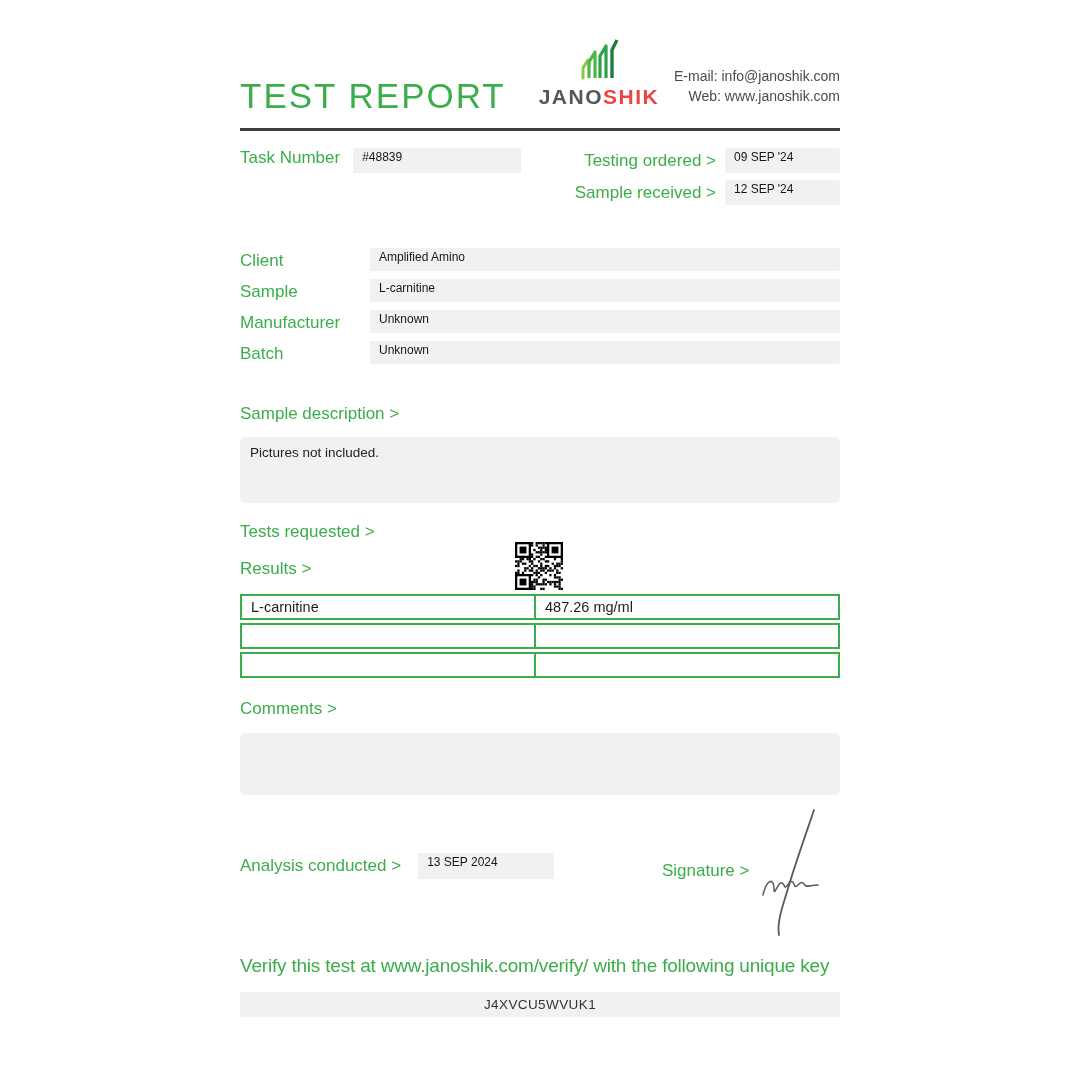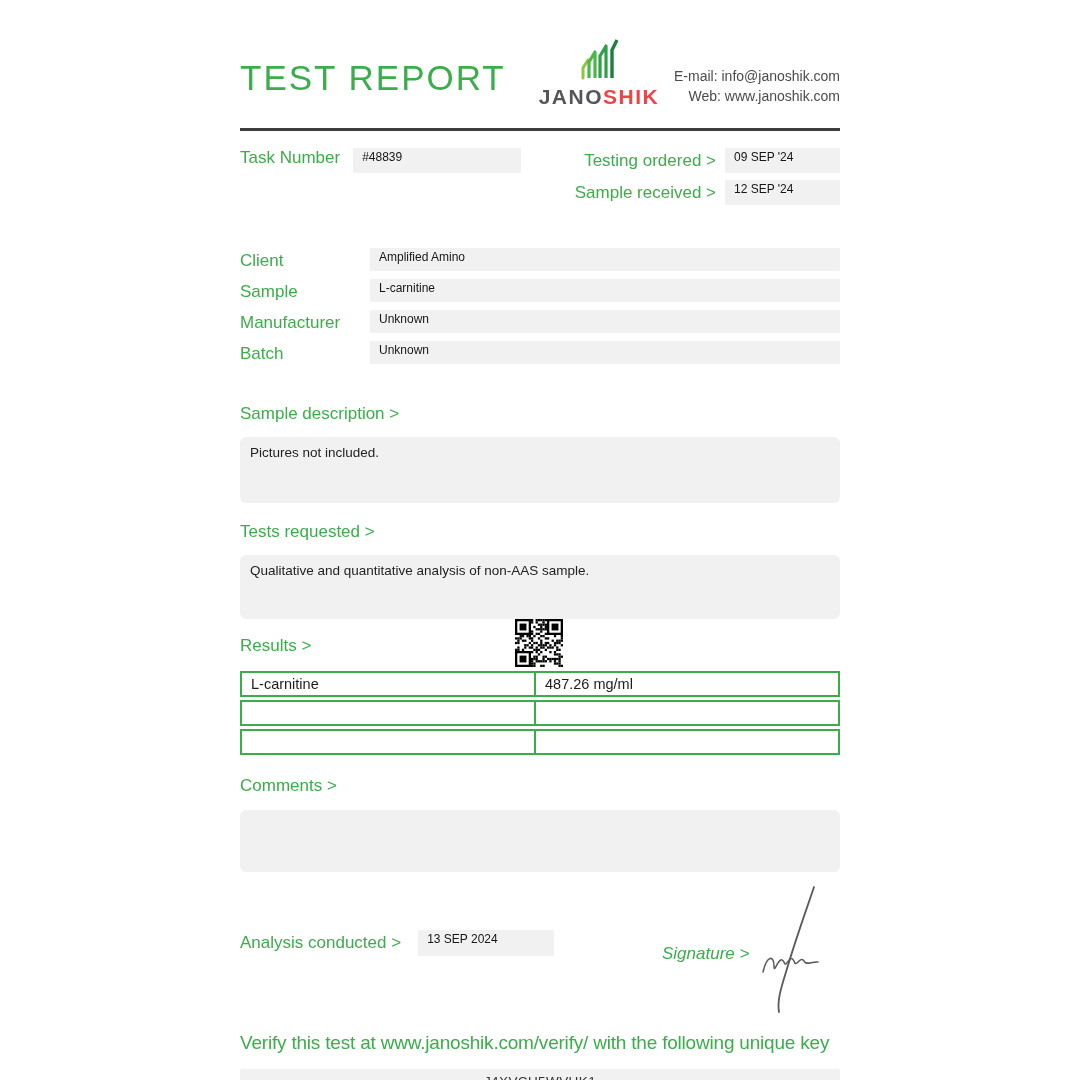--- a/index.html
+++ b/index.html
@@ -7,21 +7,21 @@
     width:1080px;height:1080px;overflow:hidden;
     font-family:"Liberation Sans", sans-serif;color:#2e2e2e;
     -webkit-font-smoothing:antialiased;
   }
   .page{width:600px;margin:0 auto;padding-top:50px;position:relative;}
 
   
   .header{display:flex;justify-content:space-between;align-items:flex-start;height:70px;}
   .title{
     color:#3bad4a;font-size:35px;letter-spacing:2px;font-weight:400;
-    margin-top:8px;white-space:nowrap;
+    margin-top:26px;white-space:nowrap;
   }
   .logo{display:flex;flex-direction:column;align-items:center;margin-top:-12px;margin-left:18px;}
   .logo-word{font-size:21px;font-weight:bold;letter-spacing:1.5px;margin-top:1px;white-space:nowrap;}
   .logo-word .dark{color:#55565a;}
   .logo-word .grn{color:#ef4444;}
   .contact{
     text-align:right;font-size:14px;color:#4b4b4b;margin-top:16px;line-height:1.45;
     white-space:nowrap;
   }
   .divider{height:3px;background:#3d3d3d;margin-top:8px;}
@@ -70,21 +70,21 @@
   .tcell.c2{flex:1;border-left:0;}
 
   
   #comments{margin-top:21px;}
   #comments .text-box{margin-top:14px;height:46px;}
 
   
   .footer-row{display:flex;align-items:center;margin-top:56px;position:relative;height:30px;}
   .analysis{display:flex;align-items:center;gap:17px;}
   .analysis .value-box{width:118px;height:22px;}
-  .sig-label{position:absolute;left:422px;top:16px;font-style:italic;}
+  .sig-label{position:absolute;left:422px;top:10px;}
   .signature{position:absolute;left:510px;top:-46px;width:90px;height:135px;}
 
   
   .verify-line{color:#3bad4a;font-size:19px;letter-spacing:-0.2px;margin-top:74px;white-space:nowrap;}
   .key-box{
     margin-top:15px;background:#f1f1f1;border-radius:2px;text-align:center;
     font-size:13.5px;color:#333;padding:5px 0;letter-spacing:0.4px;
   }
 </style>
 </head>
@@ -159,21 +159,20 @@
     </div>
   </div>
 
   <div class="section" id="sample-desc">
     <div class="green-label sec-heading">Sample description &gt;</div>
     <div class="text-box">Pictures not included.</div>
   </div>
 
   <div class="section" id="tests-req">
     <div class="green-label sec-heading">Tests requested &gt;</div>
-    <div class="text-box">Qualitative and quantitative analysis of non-AAS sample.</div>
   </div>
 
   <div class="section" id="results">
     <div class="green-label sec-heading">Results &gt;</div>
     <div class="qr" id="qr"><svg width="48" height="48" viewBox="0 0 48 48">
           <rect width="48" height="48" fill="#fff"></rect>
           <rect x="0" y="0" width="16" height="16" fill="#000"></rect>
           <rect x="2.2857142857142856" y="2.2857142857142856" width="11.428571428571427" height="11.428571428571427" fill="#fff"></rect>
           <rect x="4.571428571428571" y="4.571428571428571" width="6.857142857142857" height="6.857142857142857" fill="#000"></rect>
           <rect x="32" y="0" width="16" height="16" fill="#000"></rect>

